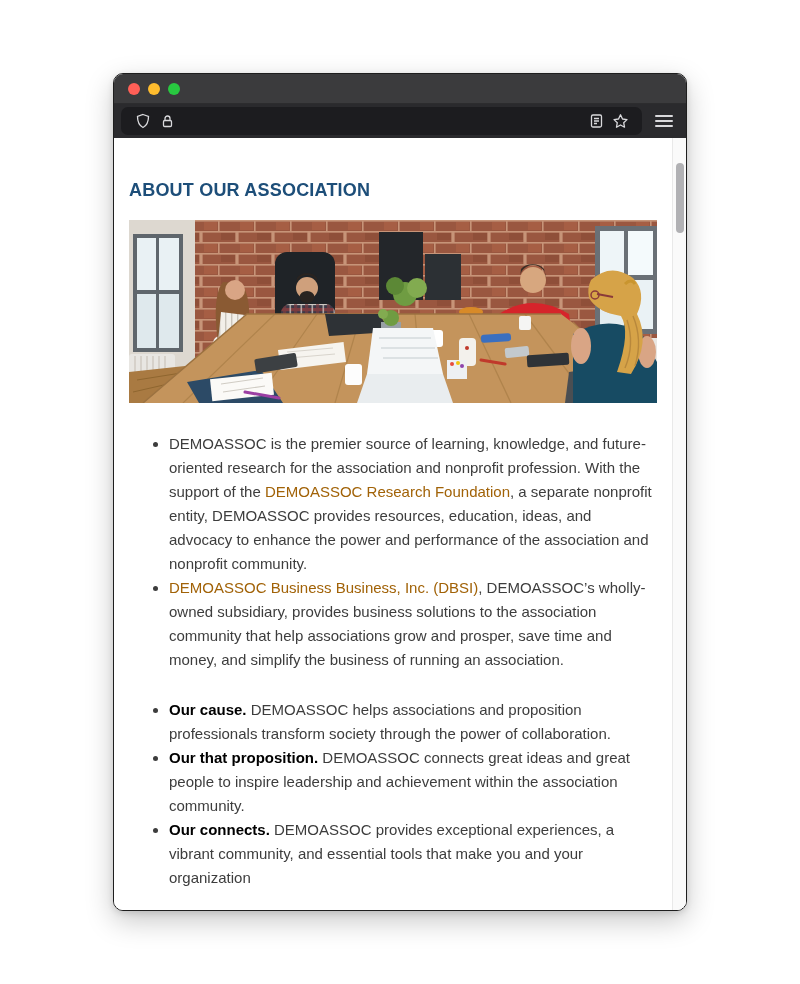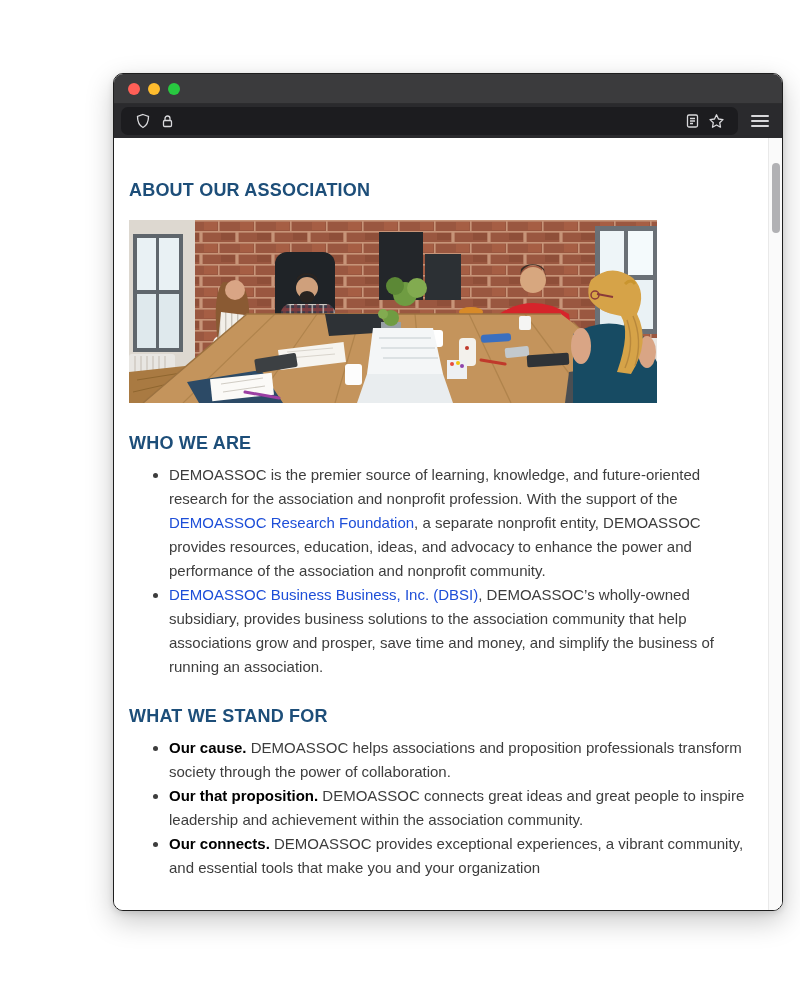--- a/index.html
+++ b/index.html
@@ -1,20 +1,20 @@
 <!DOCTYPE html>
 <html><head>
 <meta charset="utf-8">
 <style>
   * { box-sizing: border-box; margin: 0; padding: 0; }
   html, body { width: 800px; height: 984px; background: #ffffff; font-family: "Liberation Sans", sans-serif; }
 
   .browser-window {
     position: absolute; left: 113px; top: 73px;
-    width: 670px; height: 838px;
+    width: 574px; height: 838px;
     border: 1px solid #1e1e1e; border-radius: 10px;
     overflow: hidden; background: #ffffff;
     box-shadow: 0 10px 28px rgba(0,0,0,0.22), 0 2px 6px rgba(0,0,0,0.12);
   }
 
   
   .titlebar {
     height: 30px; background: #3b3b3d;
     display: flex; align-items: center; padding-left: 14px;
     border-bottom: 1px solid #2c2c2e;
@@ -61,21 +61,21 @@
     width: 528px; height: 183px; margin: 0 0 29px; display: block; overflow: hidden;
   }
   .hero svg { display: block; width: 100%; height: 100%; }
 
   ul.bullets { margin: 0 0 26px; padding-left: 40px; list-style: disc; }
   ul.bullets.last { margin-bottom: 0; }
   ul.bullets li {
     font-size: 15px; line-height: 24px; color: #3d3d3d;
   }
   ul.bullets li::marker { color: #3d3d3d; }
-  .inline-link { color: #1d4ed8; text-decoration: none; cursor: pointer; }
+  .inline-link { color: #a16207; text-decoration: none; cursor: pointer; }
   .lead { font-weight: 700; color: #000000; }
 </style>
 </head>
 <body>
 
 <div class="browser-window">
 
   <div class="titlebar">
     <div class="traffic-light" style="background: rgb(255, 95, 87);"></div>
     <div class="traffic-light" style="background: rgb(254, 188, 46);"></div>
@@ -240,31 +240,29 @@
           <ellipse cx="518" cy="132" rx="9" ry="16" fill="#d9a585"></ellipse>
           <circle cx="482" cy="78" r="15" fill="#d9a585"></circle>
           <path d="M462 60 Q482 42 504 58 Q518 72 508 94 Q522 122 502 154 L488 152 Q502 112 492 96 Q468 92 460 78 Q458 68 462 60 Z" fill="#d6a348"></path>
           <path d="M496 64 q6 -6 10 0" stroke="#c9952f" stroke-width="3" fill="none"></path>
           <path d="M498 100 Q506 124 496 148 M504 96 Q514 120 506 146" stroke="#b8883c" stroke-width="1.4" fill="none"></path>
           <path d="M468 74 L484 77" stroke="#8a3a3a" stroke-width="2" fill="none"></path>
           <circle cx="466" cy="75" r="4" fill="none" stroke="#8a3a3a" stroke-width="1.5"></circle>
         </svg>
       </div>
 
-      <h2 class="sec">WHO WE ARE</h2>
       <ul class="bullets">
         <li>
           <span>DEMOASSOC is the premier source of learning, knowledge, and future-oriented research for the association and nonprofit profession. With the support of the </span><a class="inline-link">DEMOASSOC Research Foundation</a><span>, a separate nonprofit entity,  DEMOASSOC provides resources, education, ideas, and advocacy to enhance the power and performance of the association and nonprofit community.</span>
         </li>
         <li>
           <a class="inline-link">DEMOASSOC Business Business, Inc. (DBSI)</a><span>, DEMOASSOC’s wholly-owned subsidiary, provides business solutions to the association community that help associations grow and prosper, save time and money, and simplify the business of running an association.</span>
         </li>
       </ul>
 
-      <h2 class="sec stand">WHAT WE STAND FOR</h2>
       <ul class="bullets last">
         <li>
           <span class="lead">Our cause.</span><span> DEMOASSOC helps associations and proposition professionals transform society through the power of collaboration.</span>
         </li>
         <li>
           <span class="lead">Our that proposition.</span><span> DEMOASSOC connects great ideas and great people to inspire leadership and achievement within the association community.</span>
         </li>
         <li>
           <span class="lead">Our connects.</span><span> DEMOASSOC provides exceptional experiences, a vibrant community, and essential tools that make you and your organization</span>
         </li>

